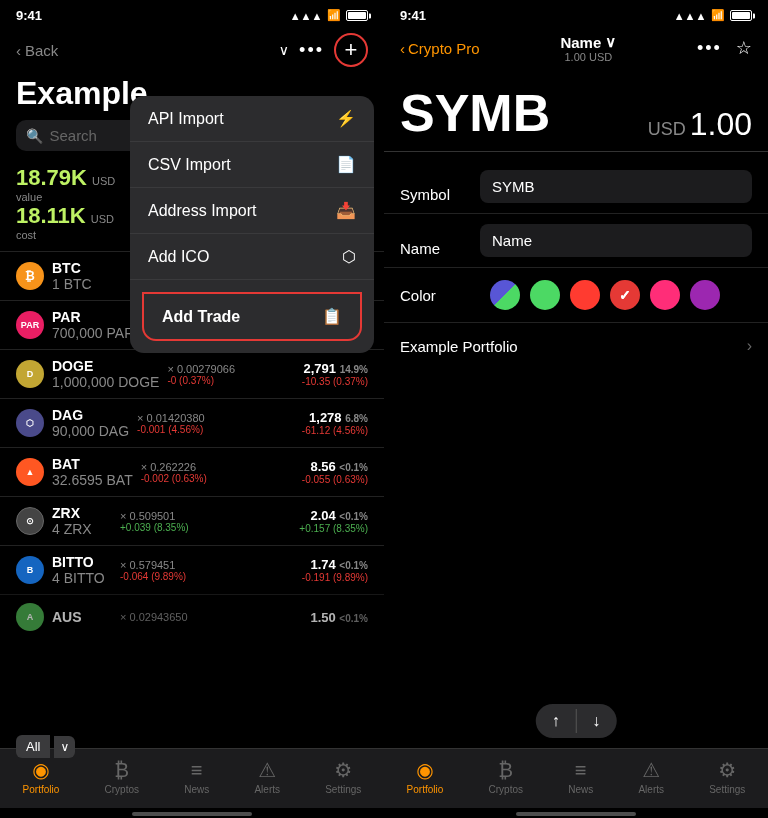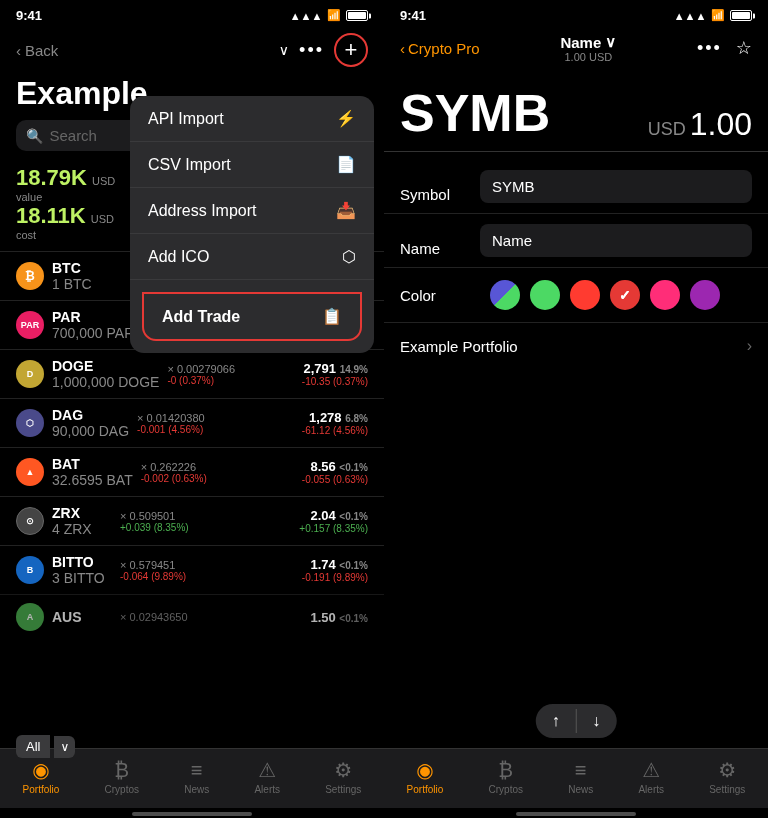--- a/index.html
+++ b/index.html
@@ -656,21 +656,21 @@
         <div class="coin-change-green">+0.157 (8.35%)</div>
       </div>
     </div>
 
     <div class="coin-row">
       <div class="coin-icon" style="background:#1565c0;">
         <span style="color:#fff;font-size:9px;font-weight:700;">B</span>
       </div>
       <div class="coin-left">
         <div class="coin-name">BITTO</div>
-        <div class="coin-amount">3 BITTO</div>
+        <div class="coin-amount">4 BITTO</div>
       </div>
       <div class="coin-mid">
         <div class="coin-multiplier">× 0.579451</div>
         <div class="coin-change-red">-0.064 (9.89%)</div>
       </div>
       <div class="coin-right">
         <div class="coin-value">1.74 <span style="color:#888;font-size:10px;">&lt;0.1%</span></div>
         <div class="coin-change-red">-0.191 (9.89%)</div>
       </div>
     </div>

